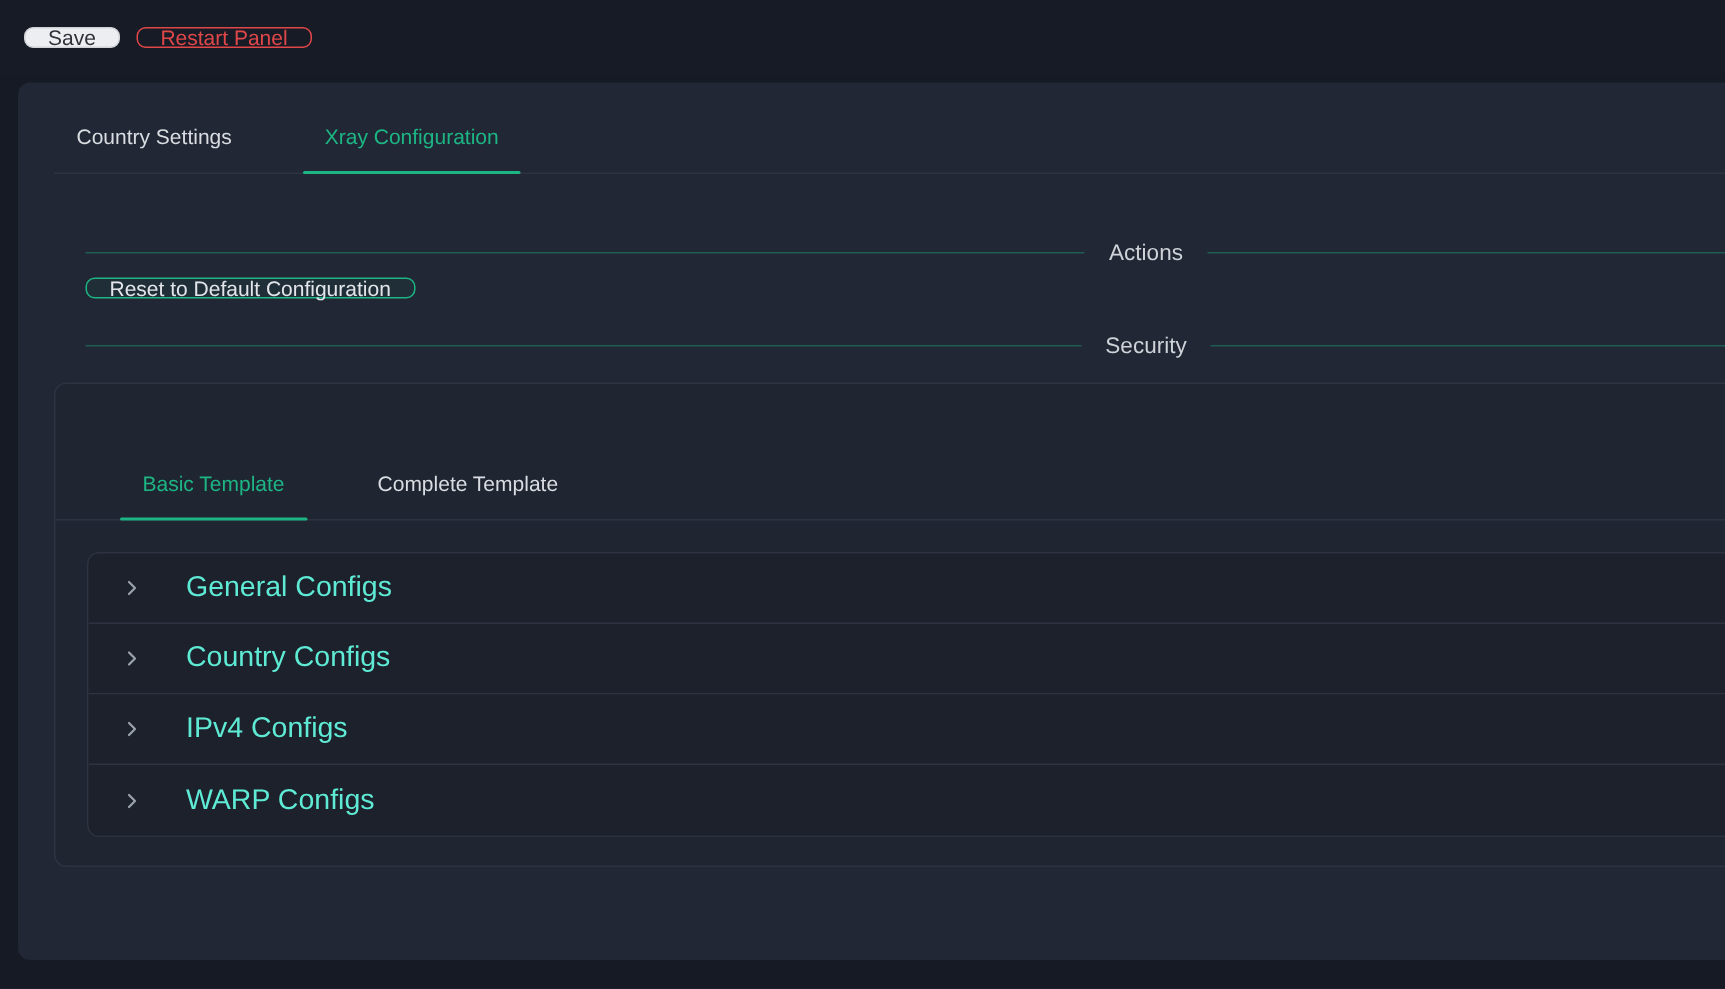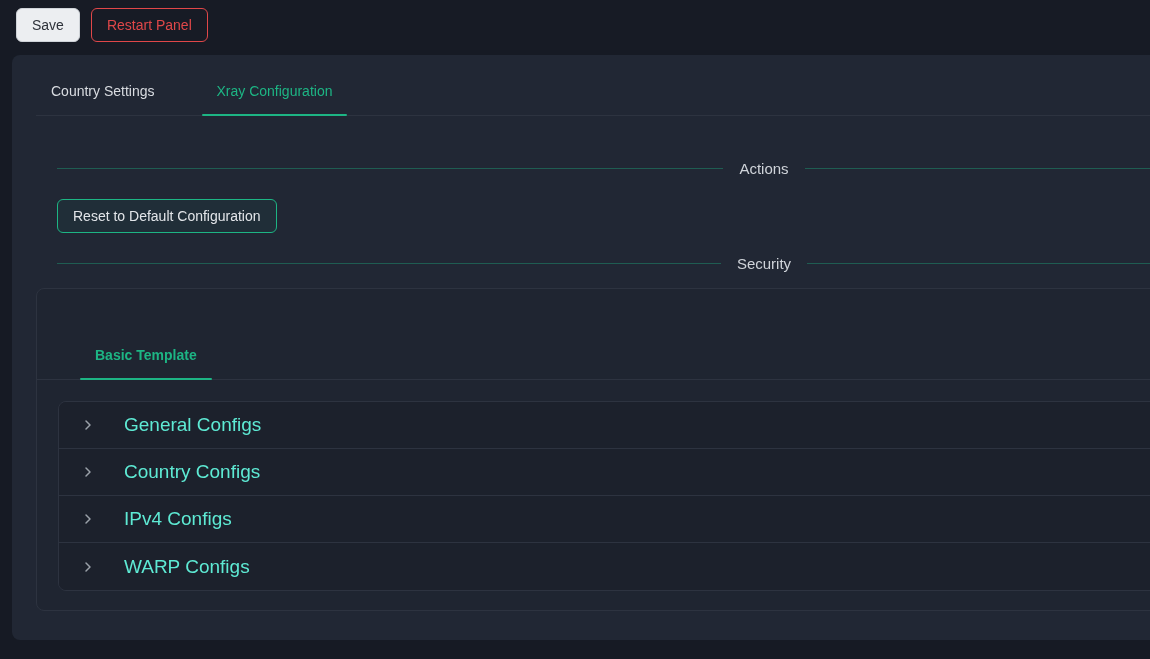--- a/index.html
+++ b/index.html
@@ -21,21 +21,21 @@
     background:var(--bg);
     font-family:"Liberation Sans","DejaVu Sans",sans-serif;
     color:var(--text);font-size:14px;
   }
   
   .topbar{
     position:absolute;left:0;top:0;width:100%;height:50px;
     display:flex;align-items:center;gap:11px;padding-left:16px;
     background:#171b25;
   }
-  .btn{height:34px;padding:0 15px;border-radius:6px;font-size:14px;
+  .btn{height:14px;padding:0 15px;border-radius:6px;font-size:14px;
     font-family:inherit;cursor:pointer;display:inline-flex;align-items:center;}
   .btn-save{background:#eceef1;color:#2e323a;border:1px solid #cfd3d8;}
   .btn-restart{background:transparent;color:var(--danger);border:1px solid var(--danger);}
   
   .card{
     position:absolute;left:12px;top:55px;width:1504px;height:585px;
     background:var(--card);border-radius:8px;padding:20px 24px 0;
   }
   
   .tabbar{display:flex;border-bottom:1px solid var(--border);}
@@ -47,30 +47,30 @@
   .tabbar-main{margin-top:4px;}
   
   .divider{display:flex;align-items:center;margin:0 21px;color:#cfd3d9;font-size:15px;}
   .divider::before,.divider::after{content:"";flex:1;height:1px;background:var(--accent-dim);}
   .divider::before{margin-right:16px;}
   .divider::after{margin-left:16px;}
   .divider-actions{margin-top:44px;}
   .divider-templates{margin-top:22px;}
   
   .section{margin:0 21px;}
-  .btn-reset{margin-top:22px;background:rgba(29,181,132,.05);color:#e2e5e9;
+  .btn-reset{margin-top:8px;background:rgba(29,181,132,.05);color:#e2e5e9;
     border:1px solid var(--accent);}
   
   .card-inner{
     margin:16px 0 0;background:var(--card-inner);
     border:1px solid var(--border);border-radius:8px;
     padding:0 0 19px;
   }
   .tabbar-templates{margin-top:50px;padding-left:43px;}
-  .tab-sm{padding:8px 15px 16px;font-weight:bold;}
+  .tab-sm{padding:8px 15px 16px;}
   
   .accordion{margin:21px 21px 0;border:1px solid var(--border);border-radius:8px;overflow:hidden;}
   .acc-row{height:47px;display:flex;align-items:center;padding-left:23px;
     background:var(--row);border-bottom:1px solid var(--border);cursor:pointer;}
   .acc-row:last-child{border-bottom:none;}
   .chev{display:inline-flex;width:12px;height:12px;flex:0 0 auto;color:#9aa1a9;}
   .chev svg{width:12px;height:12px;}
   .acc-label{margin-left:30px;color:#5eead4;font-size:19px;}
 </style>
 </head>
@@ -103,20 +103,21 @@
   </div>
 
   <div class="divider divider-templates">
     <span>Security</span>
   </div>
 
   <div class="card-inner">
 
     <div class="tabbar tabbar-templates">
       <div class="tab tab-sm active">Basic Template</div>
+      <div class="tab tab-sm">Complete Template</div>
     </div>
 
     <div class="accordion">
 
       <div class="acc-row">
         <span class="chev">
           <svg viewBox="0 0 12 12" fill="none">
               <path d="M4 2l4 4-4 4" stroke="currentColor" stroke-width="1.5" stroke-linecap="round" stroke-linejoin="round"></path>
             </svg>
         </span>

